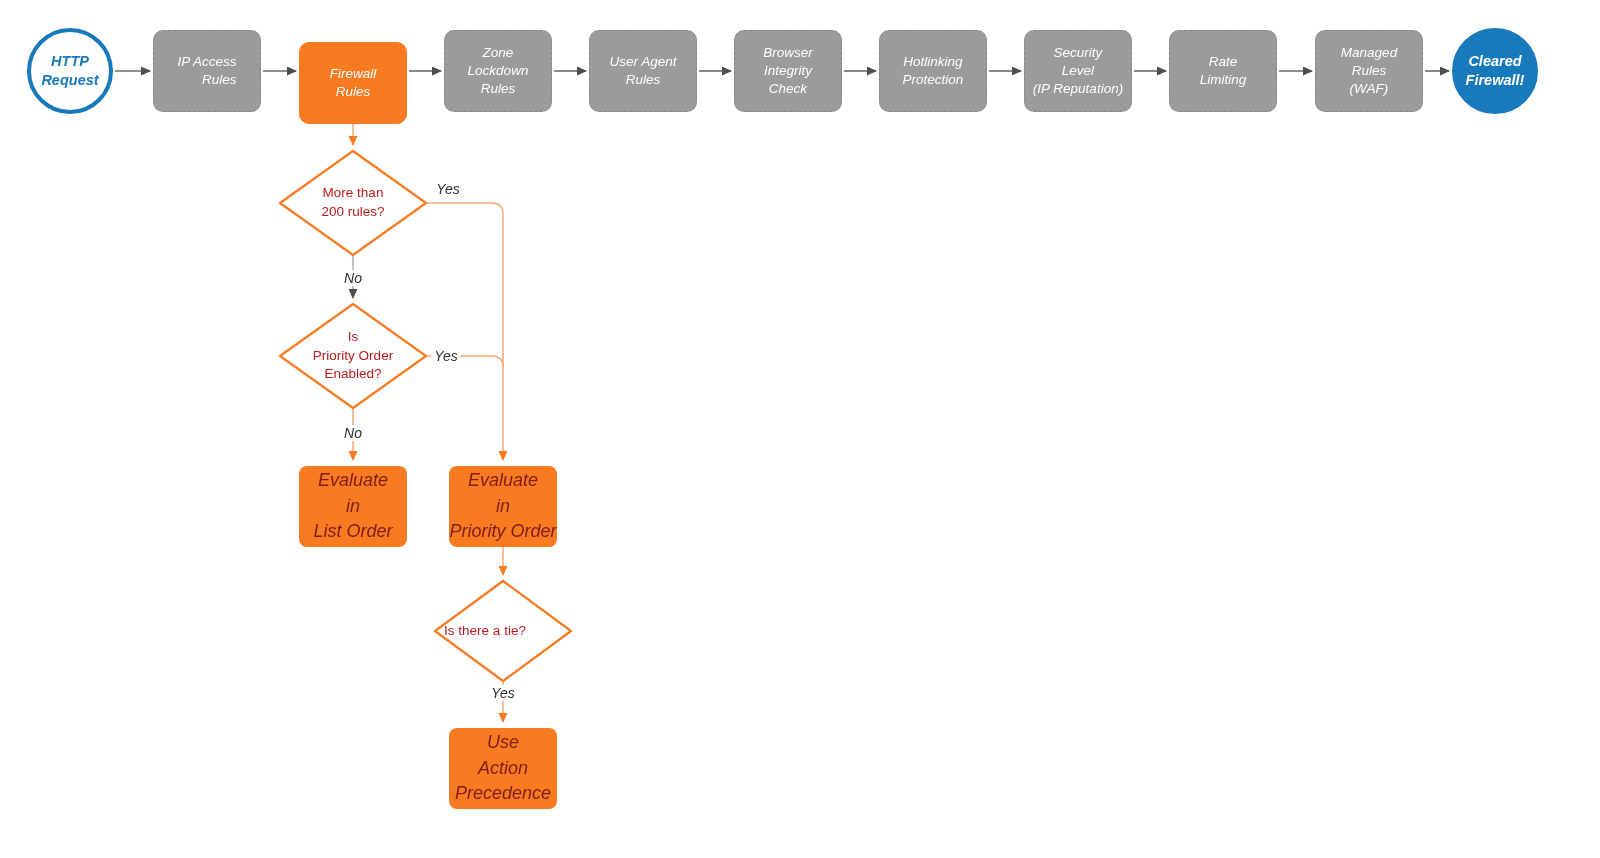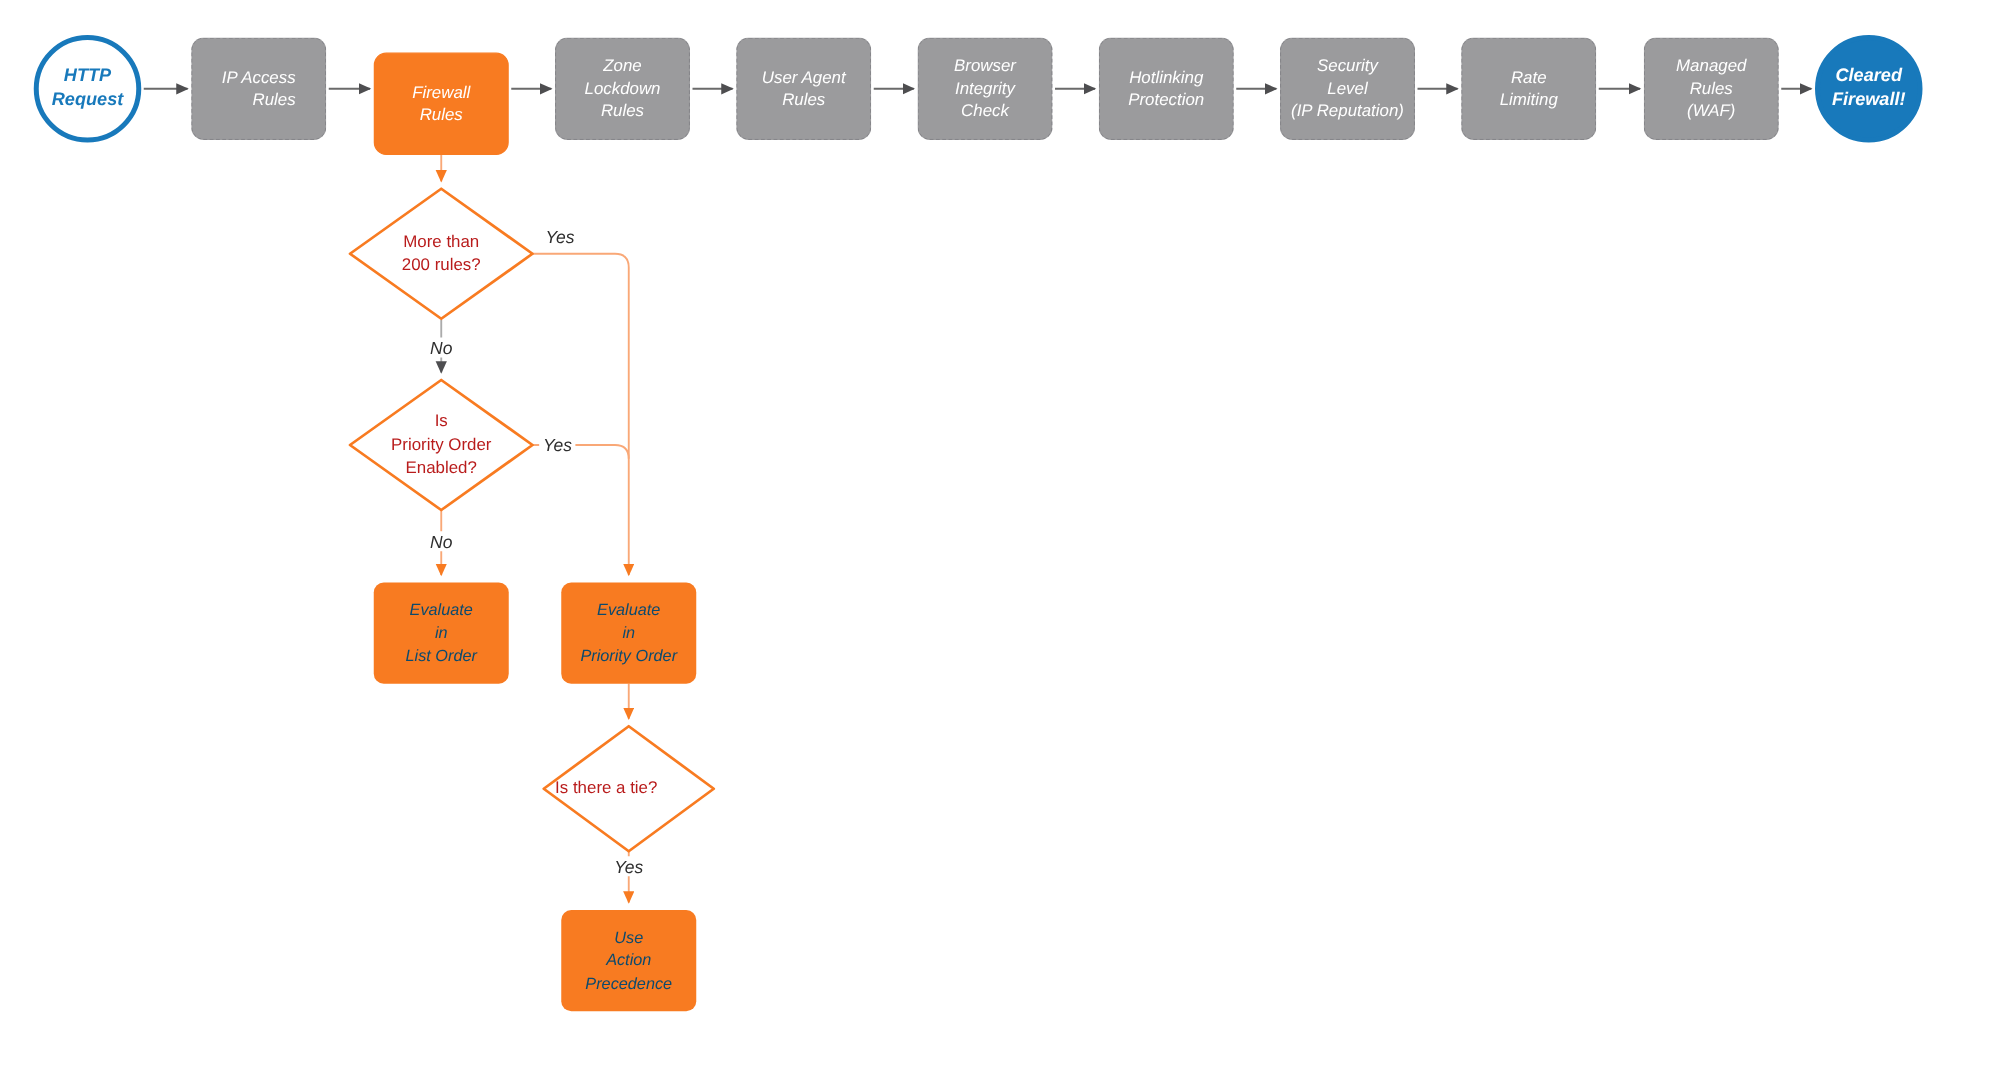--- a/index.html
+++ b/index.html
@@ -19,21 +19,21 @@
   }
   .step.highlight{background:#F87B21;border:1px solid #F87B21;}
   .terminal{
     width:86px;height:86px;border-radius:50%;
     font-weight:bold;font-style:italic;font-size:14.5px;line-height:1.3;
   }
   .terminal.start{top:28px;left:27px;background:#ffffff;border:4px solid #1879BB;color:#1879BB;}
   .terminal.end{top:28px;left:1452px;background:#1879BB;border:4px solid #1879BB;color:#ffffff;}
   .action{
     width:108px;height:81px;border-radius:8px;background:#F87B21;
-    color:#0c4a6e;font-style:italic;font-size:13px;line-height:1.42;
+    color:#7f1d1d;font-style:italic;font-size:18px;line-height:1.42;
   }
   .diamond-label{
     position:absolute;transform:translate(-50%,-50%);
     color:#b91c1c;font-size:13.5px;line-height:1.38;text-align:center;white-space:pre-line;
   }
   .edge-label{
     position:absolute;transform:translate(-50%,-50%);
     font-style:italic;color:#2f2f2f;font-size:14px;background:#ffffff;padding:0 3px;
   }
 </style>

